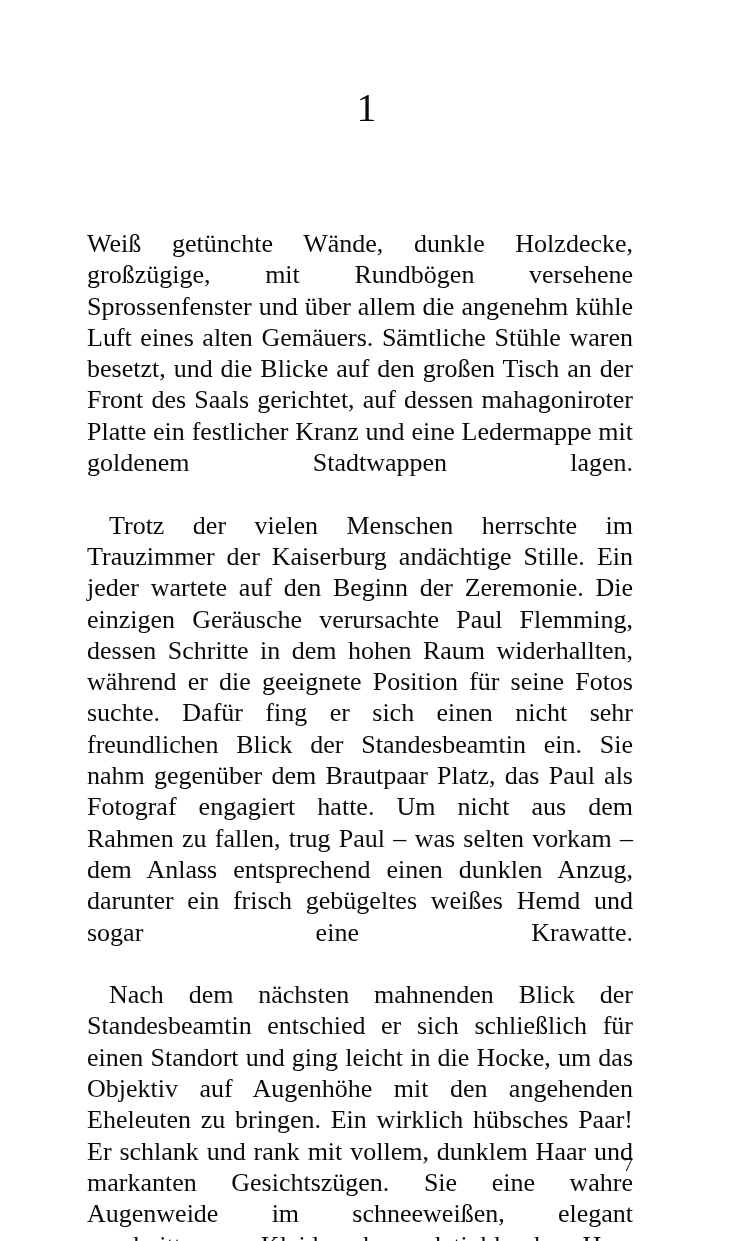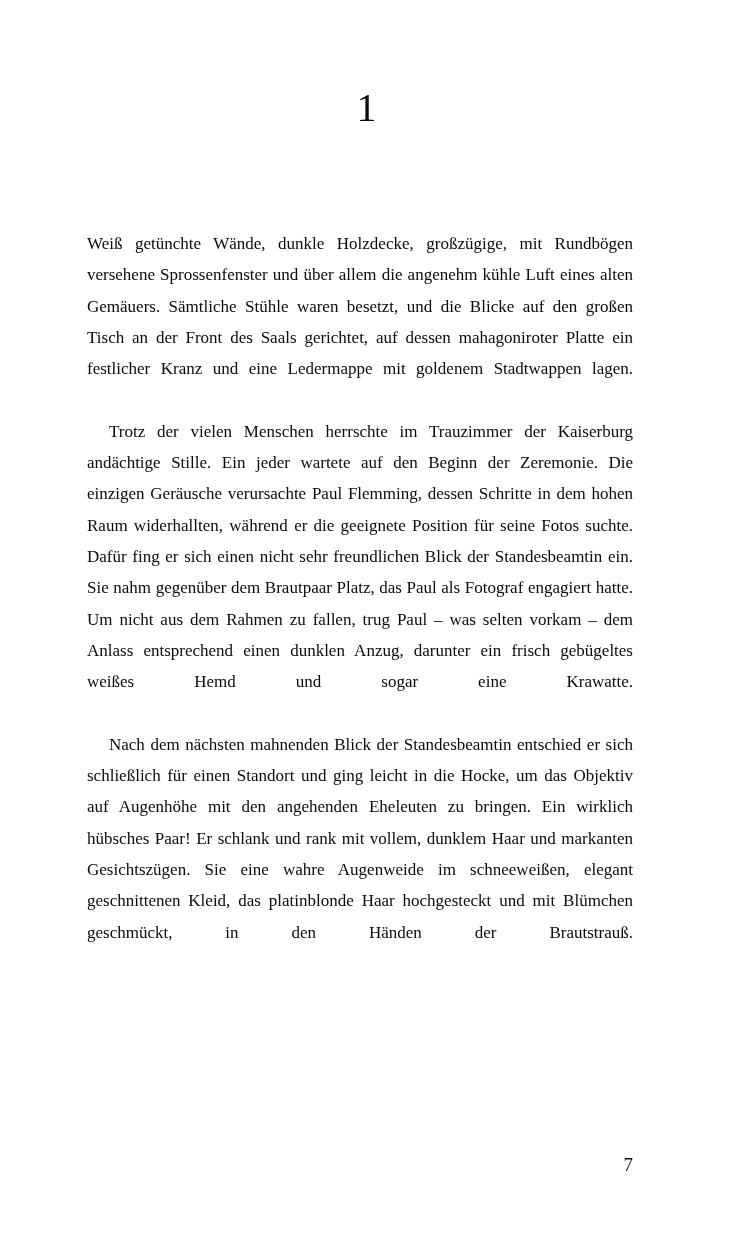--- a/index.html
+++ b/index.html
@@ -40,21 +40,21 @@
   
   .text-block {
     position: absolute;
     top: 228px;
     left: 87px;
     width: 546px;
   }
 
   .para {
     margin: 0;
-    font-size: 17px;
+    font-size: 26px;
     line-height: 31.3px;
     text-align: justify;
     text-justify: inter-word;
     word-spacing: 0.01em;
     hyphens: none;
     color: #0a0a0a;
   }
   .para.indented {
     text-indent: 22px;
   }

